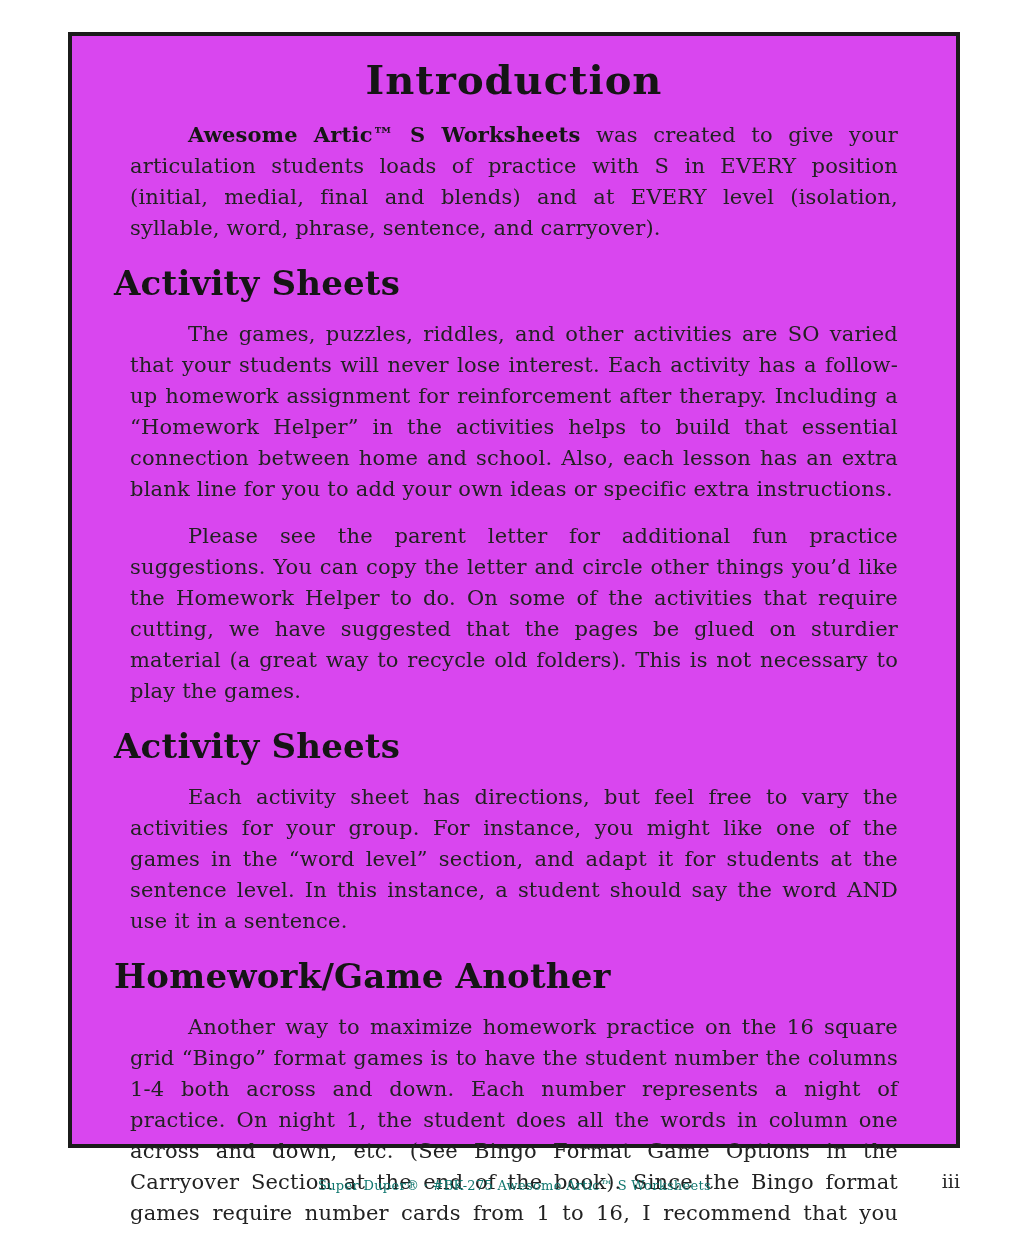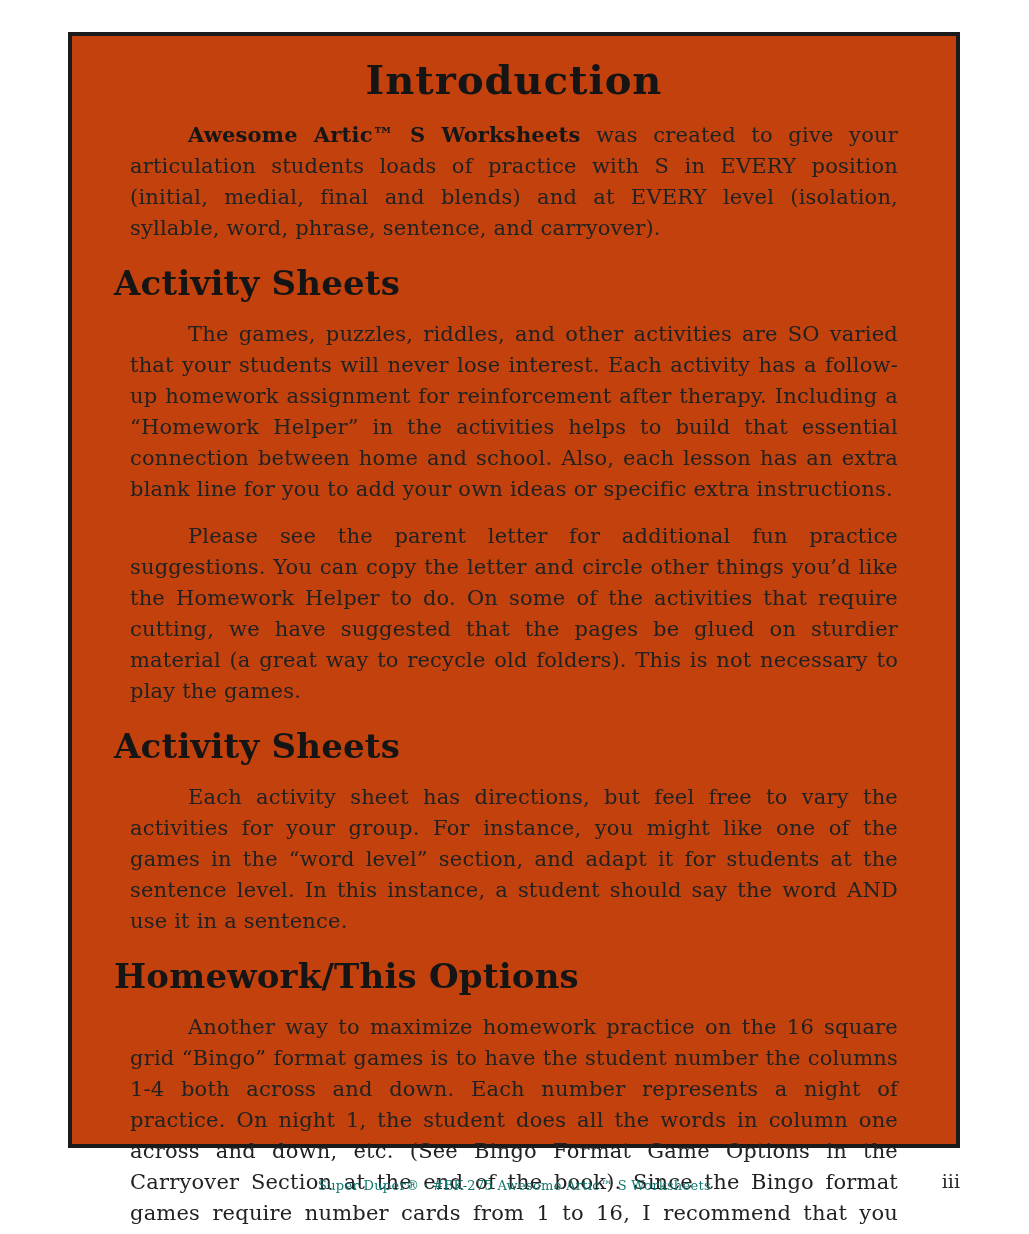--- a/index.html
+++ b/index.html
@@ -17,21 +17,21 @@
   }
   .frame {
     position: absolute;
     left: 68px;
     top: 32px;
     width: 892px;
     height: 1116px;
     box-sizing: border-box;
     border: 4px solid #1b1b1b;
     padding: 12px 42px 0 42px;
-    background: #c2410c;
+    background: #d946ef;
   }
   h1.page-title {
     margin: 8px 0 16px 0;
     text-align: center;
     font-size: 40px;
     font-weight: bold;
     letter-spacing: 1px;
     color: #151515;
   }
   .body-par {
@@ -88,21 +88,21 @@
   <p class="body-par"><b>Awesome Artic™ S Worksheets</b><span> was created to give your articulation students loads of practice with S in EVERY position (initial, medial, final and blends) and at EVERY level (isolation, syllable, word, phrase, sentence, and carryover).</span></p>
 
   <h2 class="section-heading">Activity Sheets</h2>
   <p class="body-par">The games, puzzles, riddles, and other activities are SO varied that your students will never lose interest. Each activity has a follow-up homework assignment for reinforcement after therapy. Including a “Homework Helper” in the activities helps to build that essential connection between home and school. Also, each lesson has an extra blank line for you to add your own ideas or specific extra instructions.</p>
 
   <p class="body-par">Please see the parent letter for additional fun practice suggestions. You can copy the letter and circle other things you’d like the Homework Helper to do. On some of the activities that require cutting, we have suggested that the pages be glued on sturdier material (a great way to recycle old folders). This is not necessary to play the games.</p>
 
   <h2 class="section-heading">Activity Sheets</h2>
   <p class="body-par">Each activity sheet has directions, but feel free to vary the activities for your group. For instance, you might like one of the games in the “word level” section, and adapt it for students at the sentence level. In this instance, a student should say the word AND use it in a sentence.</p>
 
-  <h2 class="section-heading">Homework/This Options</h2>
+  <h2 class="section-heading">Homework/Game Another</h2>
   <p class="body-par">Another way to maximize homework practice on the 16 square grid “Bingo” format games is to have the student number the columns 1-4 both across and down. Each number represents a night of practice. On night 1, the student does all the words in column one across and down, etc.  (See Bingo Format Game Options in the Carryover Section at the end of the book).  Since the Bingo format games require number cards from 1 to 16, I recommend that you make a set (use or cut index cards to a comfortable size) for repeated use.</p>
 
 </div>
 
 <div class="footer">
   <span class="footer-credit">Super Duper® ·  #BK-275 Awesome Artic™ S Worksheets</span>
   <span class="page-number">iii</span>
 </div>
 
 </body></html>

